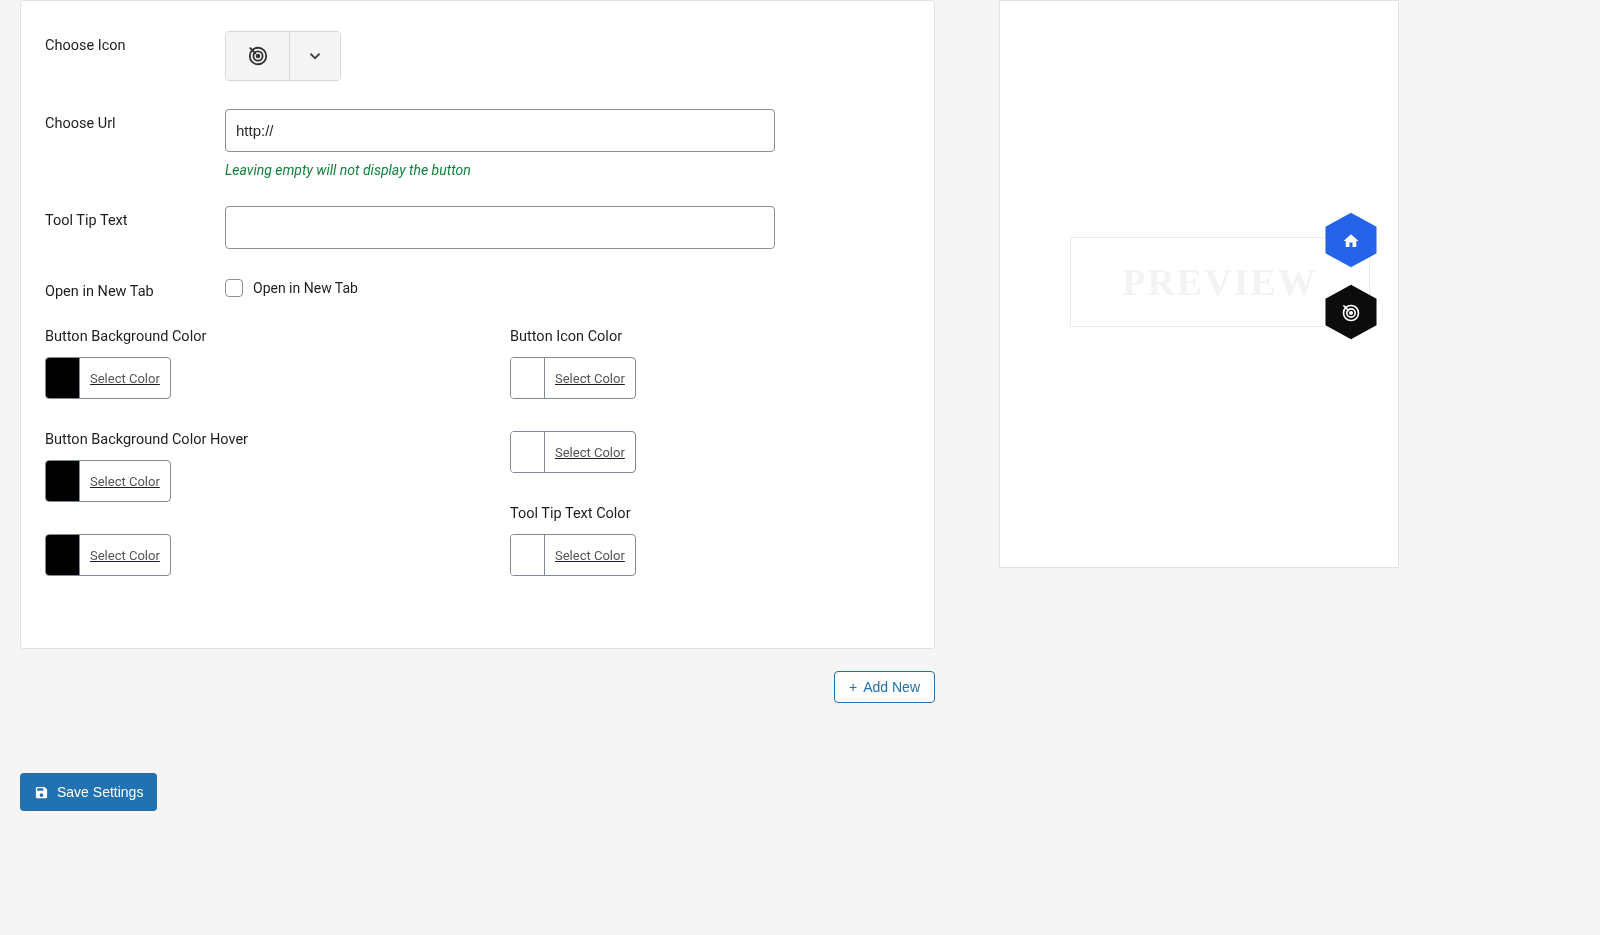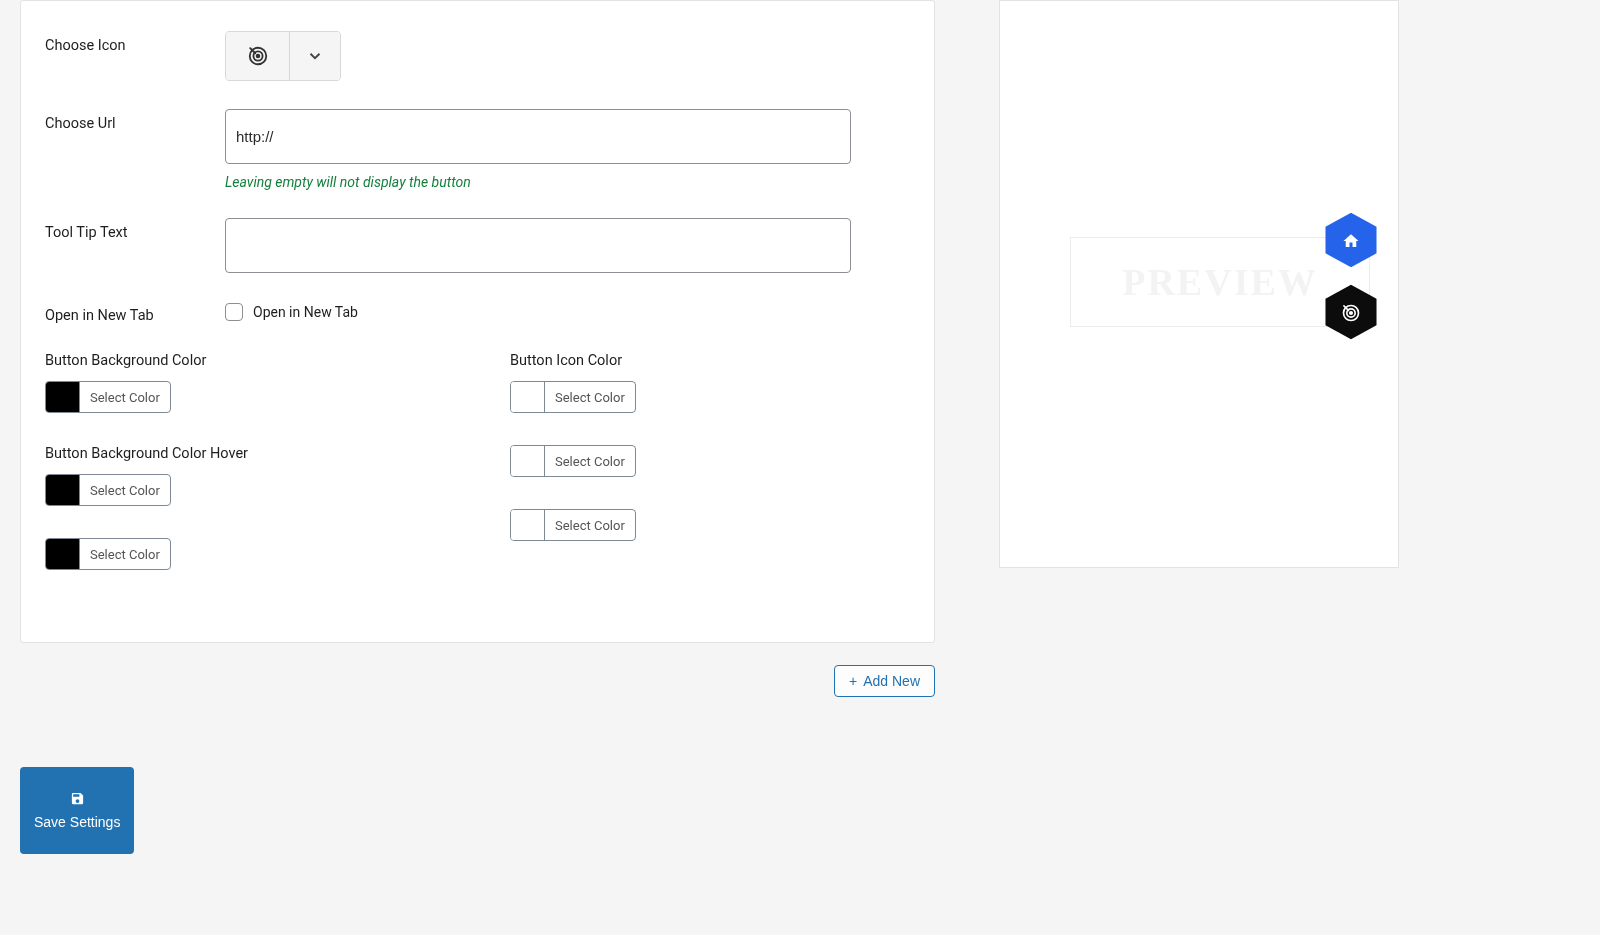--- a/index.html
+++ b/index.html
@@ -57,23 +57,23 @@
       color: #333;
     }
     .icon-picker .chev {
       width: 50px;
       display: flex; align-items: center; justify-content: center;
       color: #444;
       background: #f5f5f5;
       cursor: pointer;
     }
     .text-input {
-      width: 626px;
+      width: 550px;
       max-width: 100%;
-      padding: 18px 10px;
+      padding: 12px 10px;
       font-size: 15px;
       border: 1px solid #8c8f94;
       border-radius: 4px;
       background: #fff;
       color: #2c2c2c;
     }
     .hint {
       font-style: italic;
       color: #15803d;
       margin-top: 10px;
@@ -100,23 +100,24 @@
     }
     .color-grid .cg-col { flex: 0 0 400px; }
     .color-field { margin-bottom: 30px; }
     .color-field.spaced { margin-top: 26px; }
     .cf-label { font-size: 14.5px; margin-bottom: 12px; }
     .color-picker {
       display: inline-flex;
       align-items: stretch;
       border: 1px solid #7e8993;
       border-radius: 4px;
-      height: 32px;
-      background: #fff;
-      cursor: pointer;
+      height: 42px;
+      background: #fff;
+      cursor: pointer;
+      text-decoration: underline;
     }
     .color-picker .cp-swatch {
       width: 34px;
       border-right: 1px solid #7e8993;
       border-radius: 3px 0 0 3px;
     }
     .color-picker .cp-swatch.black { background: #000; }
     .color-picker .cp-swatch.white { background: #fff; }
     .color-picker .cp-label {
       padding: 0 10px;
@@ -138,25 +139,24 @@
       font-size: 14px;
       display: inline-flex; align-items: center; gap: 6px;
       cursor: pointer;
     }
     .save-wrap { margin-top: 70px; }
     .btn-primary {
       background: #2271b1;
       color: #fff;
       border: none;
       border-radius: 4px;
-      padding: 24px 14px;
+      padding: 11px 14px;
       font-size: 14px;
       display: inline-flex; align-items: center; gap: 8px;
       cursor: pointer;
-      flex-direction: column;
     }
     .preview-card {
       background: #fff;
       border: 1px solid #e3e3e3;
       height: 568px;
       position: relative;
     }
     .preview-inner {
       position: absolute;
       left: 70px; right: 28px;
@@ -276,20 +276,21 @@
             </div>
 
             <div class="color-field">
               <div class="color-picker">
                 <div class="cp-swatch white"></div>
                 <div class="cp-label">Select Color</div>
               </div>
             </div>
 
             <div class="color-field spaced">
+              <div class="cf-label">Tool Tip Text Color</div>
               <div class="color-picker">
                 <div class="cp-swatch white"></div>
                 <div class="cp-label">Select Color</div>
               </div>
             </div>
 
           </div>
         </div>
 
       </div>

